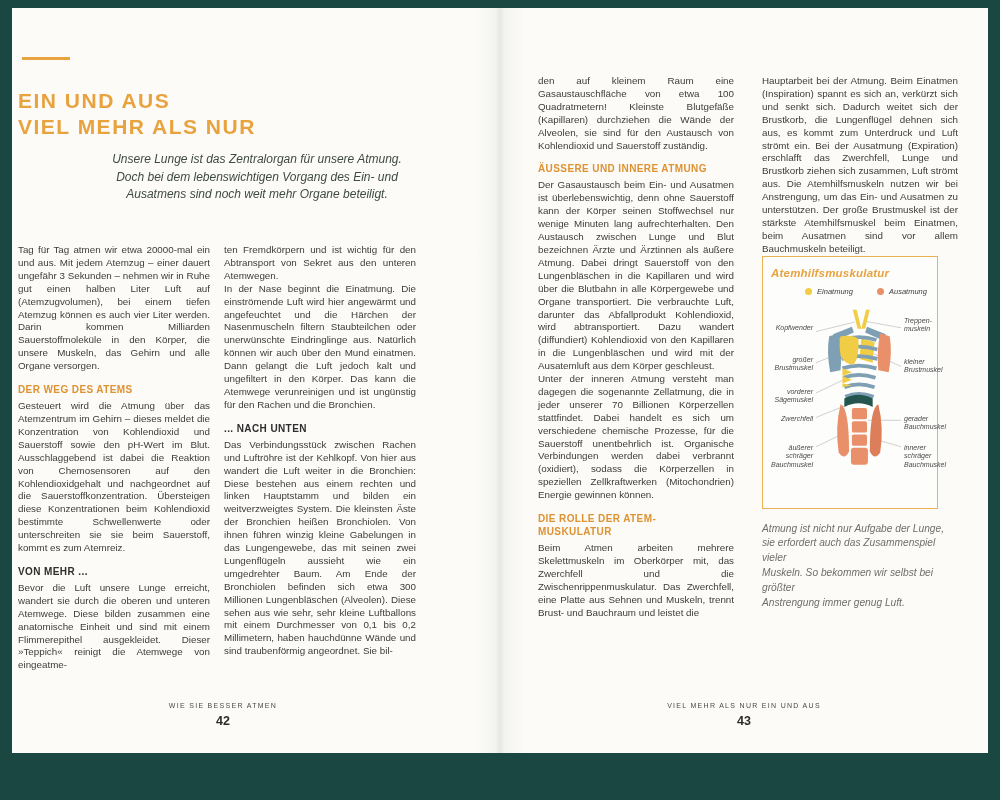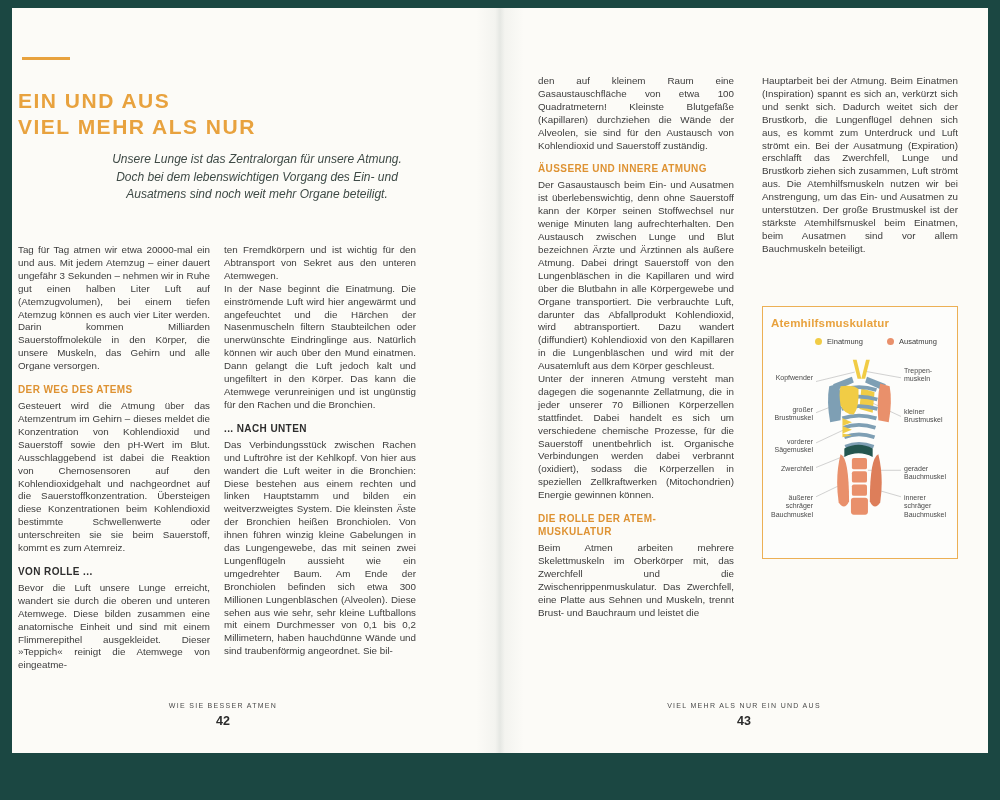--- a/index.html
+++ b/index.html
@@ -50,23 +50,24 @@
     margin-top:10px; margin-bottom:4px; white-space:pre-line; line-height:13px;
   }
   .sub.orange { color:#DE9232; }
   .sub.dark { color:#2E2E2E; }
   .footer { position:absolute; text-align:center; }
   .footer-left { left:0; top:694px; width:410px;margin-left:6px; }
   .footer-right { left:38px; top:694px; width:412px; }
   .footer-label { font-size:7px; letter-spacing:1.3px; color:#4A4A4A; }
   .page-num { font-size:12.5px; font-weight:bold; color:#2B2B2B; margin-top:5px; }
   .figure-box {
-    margin-top:50px; width:196px;
+    width:176px;
     border:1.5px solid #ECB055; background:#FDFDFB;
     padding:10px 8px 12px;
+    font-style:italic;
   }
   .fig-title { color:#E8A23E; font-weight:bold; font-size:11.5px; letter-spacing:0.2px; }
   .legend {
     display:flex; gap:24px; margin-top:8px; margin-left:32px;
     font-size:7.5px; color:#3C3C3C; align-items:center;justify-content:center;
   }
   .legend-item { display:flex; align-items:center; }
   .dot { width:7px; height:7px; border-radius:50%; display:inline-block; margin-right:5px; flex:none; }
   .dot-in { background:#F1CC45; }
   .dot-out { background:#E9906B; }
@@ -99,21 +100,21 @@
     </h1>
     <div class="intro">Unsere Lunge ist das Zentralorgan für unsere Atmung.
 Doch bei dem lebenswichtigen Vorgang des Ein- und
 Ausatmens sind noch weit mehr Organe beteiligt.</div>
 
     <div class="cols cols-left">
       <div class="col">
         <p class="body">Tag für Tag atmen wir etwa 20000-mal ein und aus. Mit jedem Atemzug – einer dauert ungefähr 3 Sekunden – nehmen wir in Ruhe gut einen halben Liter Luft auf (Atemzugvolumen), bei einem tiefen Atemzug können es auch vier Liter werden. Darin kommen Milliarden Sauerstoffmoleküle in den Körper, die unsere Muskeln, das Gehirn und alle Organe versorgen.</p>
         <h3 class="sub orange">DER WEG DES ATEMS</h3>
         <p class="body">Gesteuert wird die Atmung über das Atemzentrum im Gehirn – dieses meldet die Konzentration von Kohlendioxid und Sauerstoff sowie den pH-Wert im Blut. Ausschlaggebend ist dabei die Reaktion von Chemosensoren auf den Kohlendioxidgehalt und nachgeordnet auf die Sauerstoffkonzentration. Übersteigen diese Konzentrationen beim Kohlendioxid bestimmte Schwellenwerte oder unterschreiten sie sie beim Sauerstoff, kommt es zum Atemreiz.</p>
-        <h3 class="sub dark">VON ROLLE ...</h3>
+        <h3 class="sub dark">VON MEHR ...</h3>
         <p class="body">Bevor die Luft unsere Lunge erreicht, wandert sie durch die oberen und unteren Atemwege. Diese bilden zusammen eine anatomische Einheit und sind mit einem Flimmerepithel ausgekleidet. Dieser »Teppich« reinigt die Atemwege von eingeatme-</p>
       </div>
       <div class="col">
         <p class="body">ten Fremdkörpern und ist wichtig für den Abtransport von Sekret aus den unteren Atemwegen.
 In der Nase beginnt die Einatmung. Die einströmende Luft wird hier angewärmt und angefeuchtet und die Härchen der Nasenmuscheln filtern Staubteilchen oder unerwünschte Eindringlinge aus. Natürlich können wir auch über den Mund einatmen. Dann gelangt die Luft jedoch kalt und ungefiltert in den Körper. Das kann die Atemwege verunreinigen und ist ungünstig für den Rachen und die Bronchien.</p>
         <h3 class="sub dark">... NACH UNTEN</h3>
         <p class="body">Das Verbindungsstück zwischen Rachen und Luftröhre ist der Kehlkopf. Von hier aus wandert die Luft weiter in die Bronchien: Diese bestehen aus einem rechten und linken Hauptstamm und bilden ein weitverzweigtes System. Die kleinsten Äste der Bronchien heißen Bronchiolen. Von ihnen führen winzig kleine Gabelungen in das Lungengewebe, das mit seinen zwei Lungenflügeln aussieht wie ein umgedrehter Baum. Am Ende der Bronchiolen befinden sich etwa 300 Millionen Lungenbläschen (Alveolen). Diese sehen aus wie sehr, sehr kleine Luftballons mit einem Durchmesser von 0,1 bis 0,2 Millimetern, haben hauchdünne Wände und sind traubenförmig angeordnet. Sie bil-</p>
       </div>
     </div>
 
@@ -227,20 +228,24 @@
 Brustmuskel</div>
               <div class="lab" style="top:111px">gerader
 Bauchmuskel</div>
               <div class="lab" style="top:140px">innerer
 schräger
 Bauchmuskel</div>
             </div>
           </div>
         </figure>
 
+        <p class="caption">Atmung ist nicht nur Aufgabe der Lunge,
+sie erfordert auch das Zusammenspiel vieler
+Muskeln. So bekommen wir selbst bei größter
+Anstrengung immer genug Luft.</p>
       </div>
     </div>
 
     <div class="footer footer-right">
       <div class="footer-label">VIEL MEHR ALS NUR EIN UND AUS</div>
       <div class="page-num">43</div>
     </div>
   </section>
 
   <div class="seam"></div>

